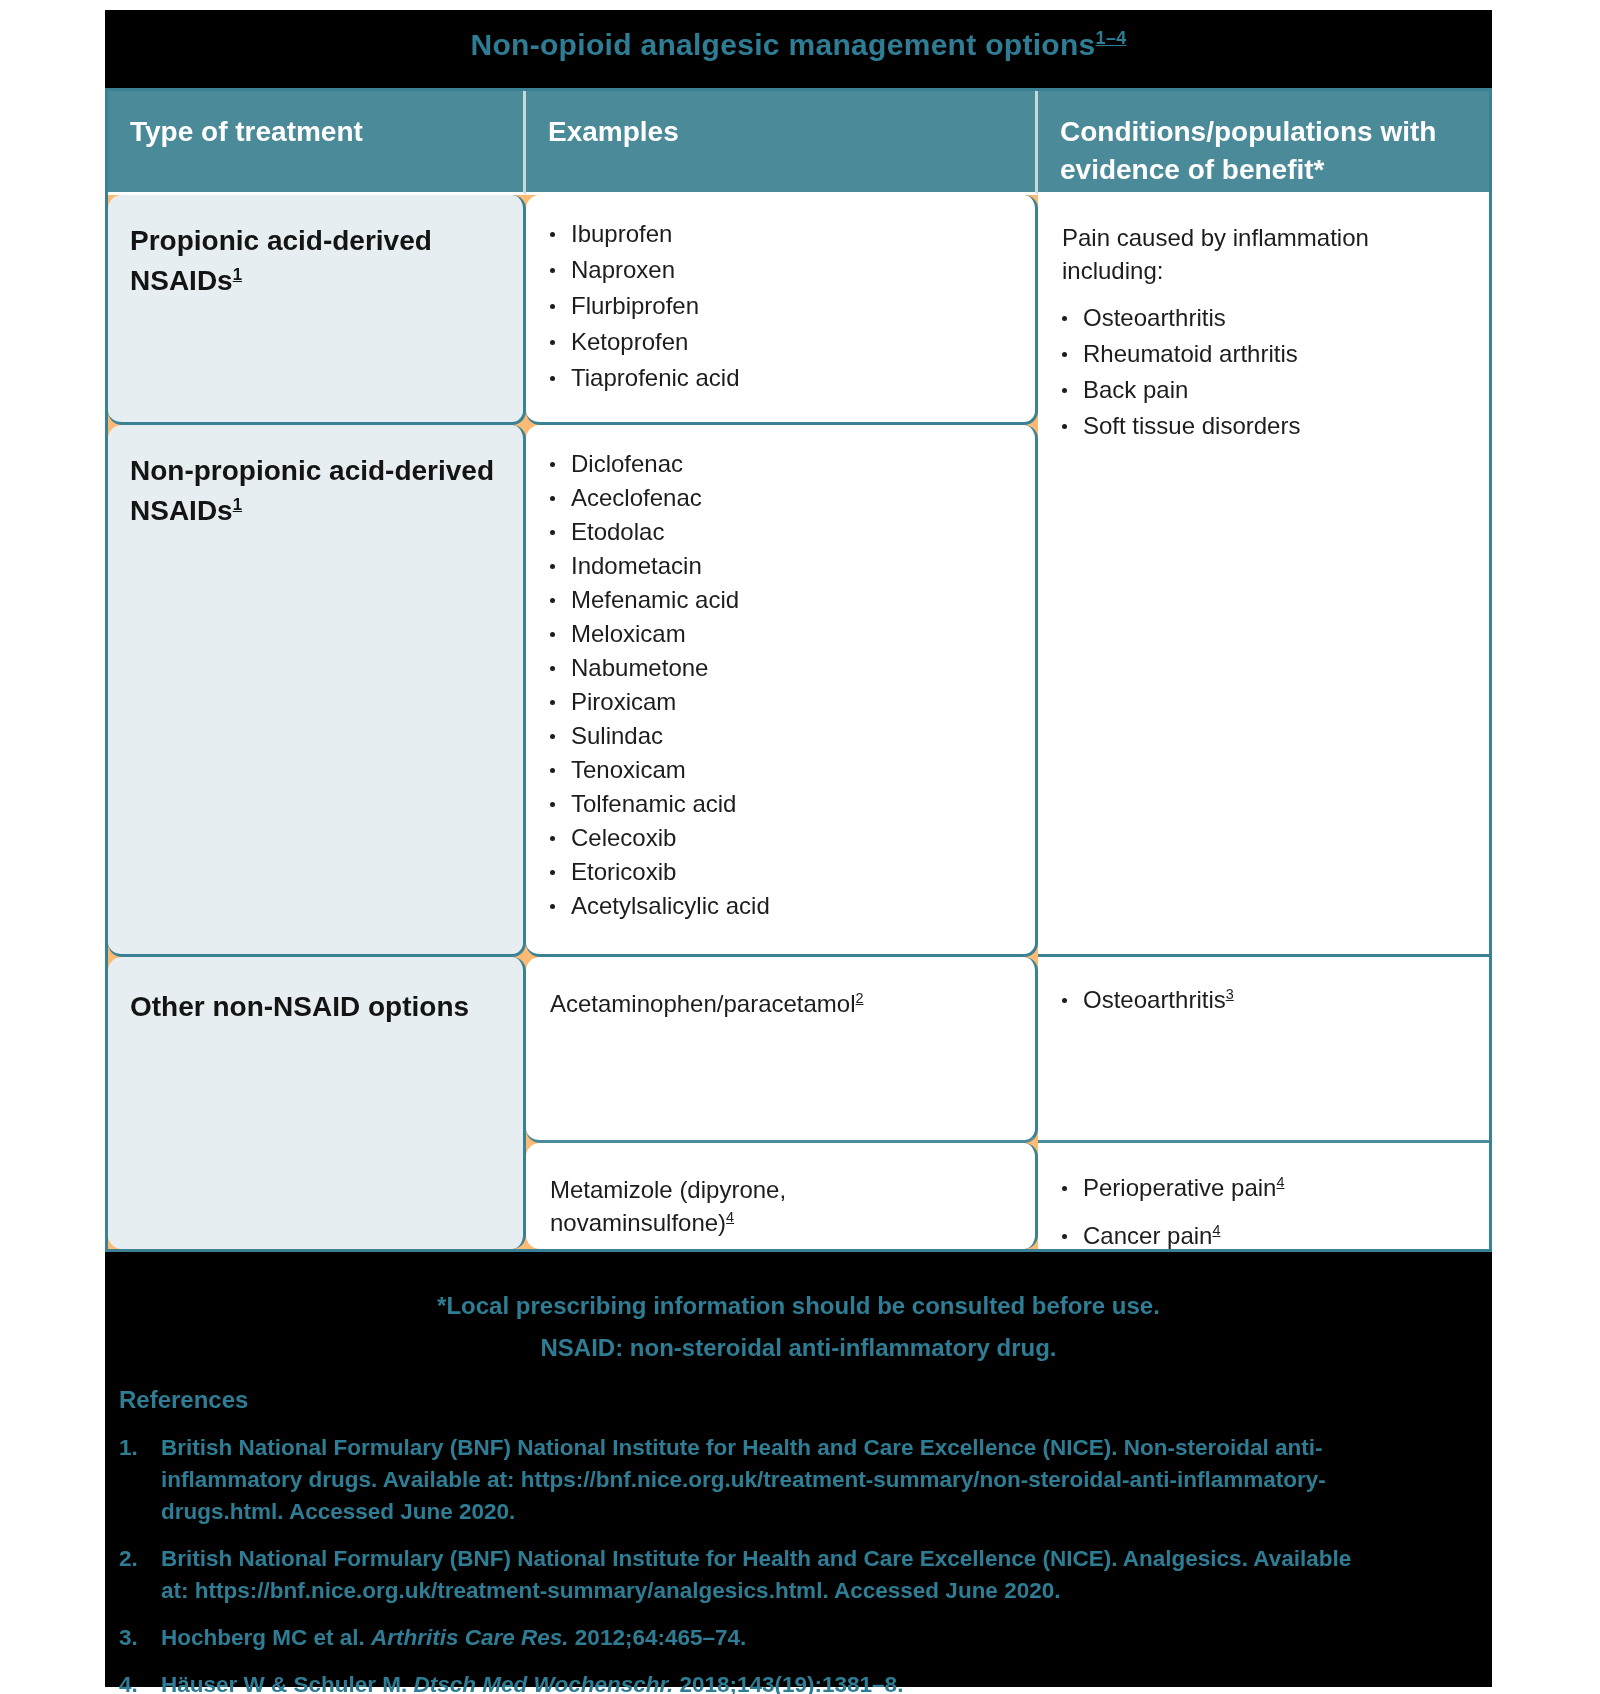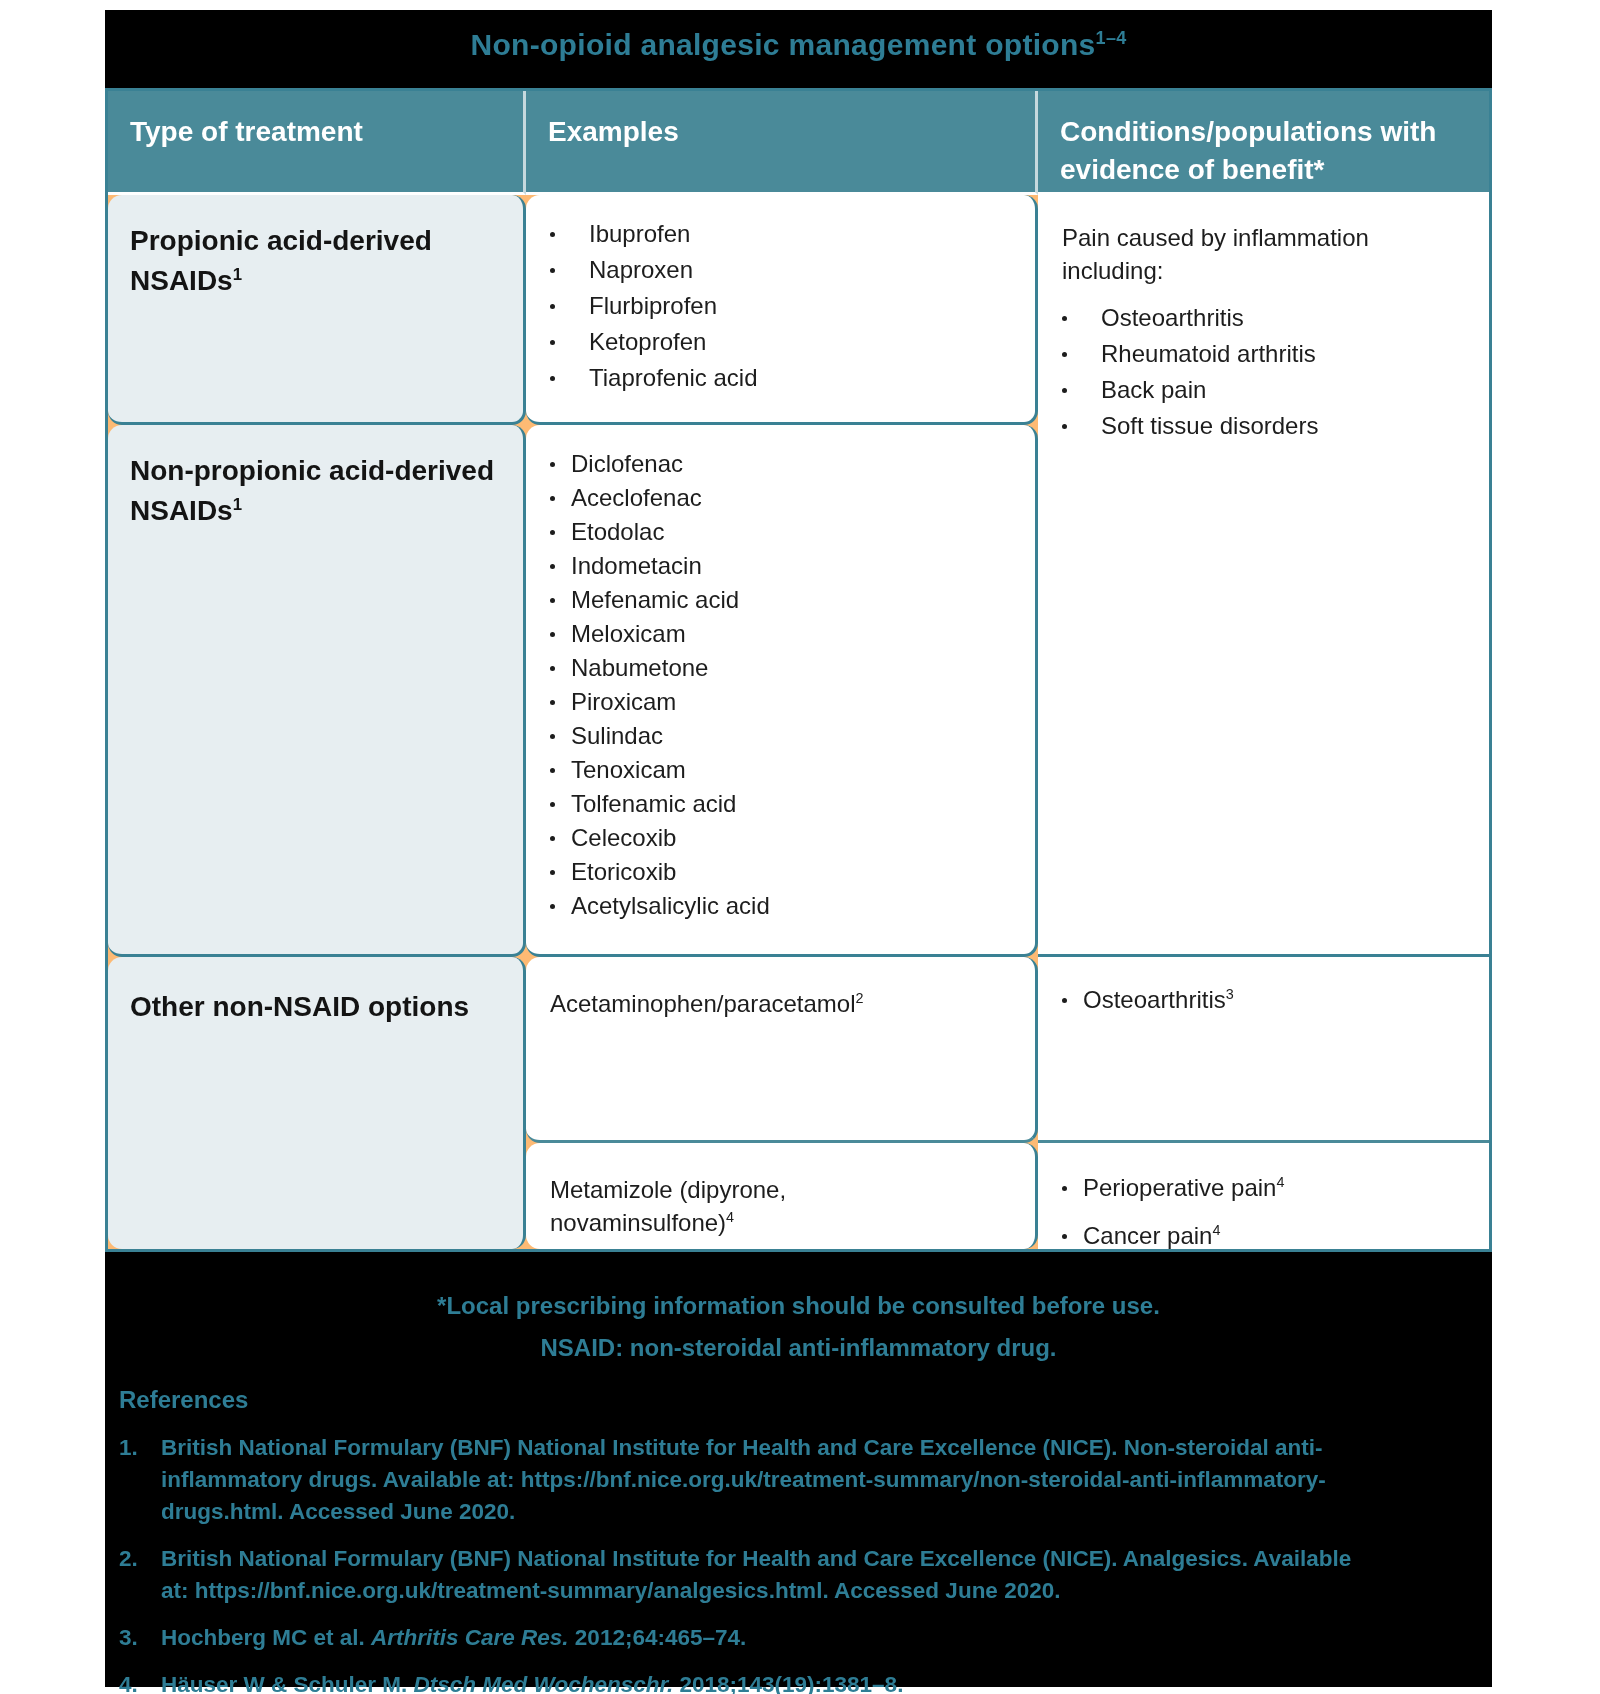--- a/index.html
+++ b/index.html
@@ -11,21 +11,21 @@
   .panel{
     position:absolute;left:105px;top:10px;width:1387px;height:1677px;
     background:#000000;
   }
   
   .title{
     height:78px;box-sizing:border-box;padding-top:18px;
     text-align:center;color:#2E7D95;font-weight:bold;font-size:30px;
     letter-spacing:.3px;
   }
-  sup{font-size:60%;line-height:0;}
+  sup{font-size:60%;line-height:0;text-decoration:underline;}
   
   .tbl{
     position:absolute;left:0;top:78px;width:1387px;height:1164px;
     box-sizing:border-box;border:3px solid #3A8194;background:#fdba74;
     display:grid;
     grid-template-columns:418px 512px 451px;
     grid-template-rows:104px 230px 532px 186px 106px;
   }
   .tbl > div{box-sizing:border-box;}
   .th{
@@ -39,21 +39,21 @@
   .b-b-sub{border-bottom:3px solid #4A8A99;}
   .type-cell{
     background:#E7EEF1;color:#141414;font-weight:bold;
     font-size:28px;line-height:40px;padding:26px 28px 0 22px;
   }
   .white-cell{background:#ffffff;color:#1D1D1D;font-size:24px;}
   ul{list-style:none;margin:0;padding:0;}
   .ex-list{padding:24px 16px 0 24px;}
   .cond-list{padding:0 16px 0 24px;}
   li{display:flex;align-items:flex-start;}
-  .sp6 li{margin-bottom:6px;gap:18px;}
+  .sp6 li{margin-bottom:6px;}
   .sp4 li{margin-bottom:4px;}
   .sp18 li{margin-bottom:18px;}
   .dot{width:5px;height:5px;border-radius:50%;background:#1D1D1D;margin:13px 16px 0 0;flex:none;}
   .li-text{font-size:24px;line-height:30px;color:#1D1D1D;}
   .cond-cell{padding-top:26px;}
   .cond-intro{margin:0 20px 16px 24px;font-size:24px;line-height:33px;color:#1D1D1D;}
   .plain-ex{margin:0;padding:30px 20px 0 24px;font-size:24px;line-height:33px;color:#1D1D1D;}
   .metamizole{padding-top:30px;max-width:320px;}
   .pad-cond-a{padding-top:28px;}
   .pad-cond-b{padding-top:30px;}

